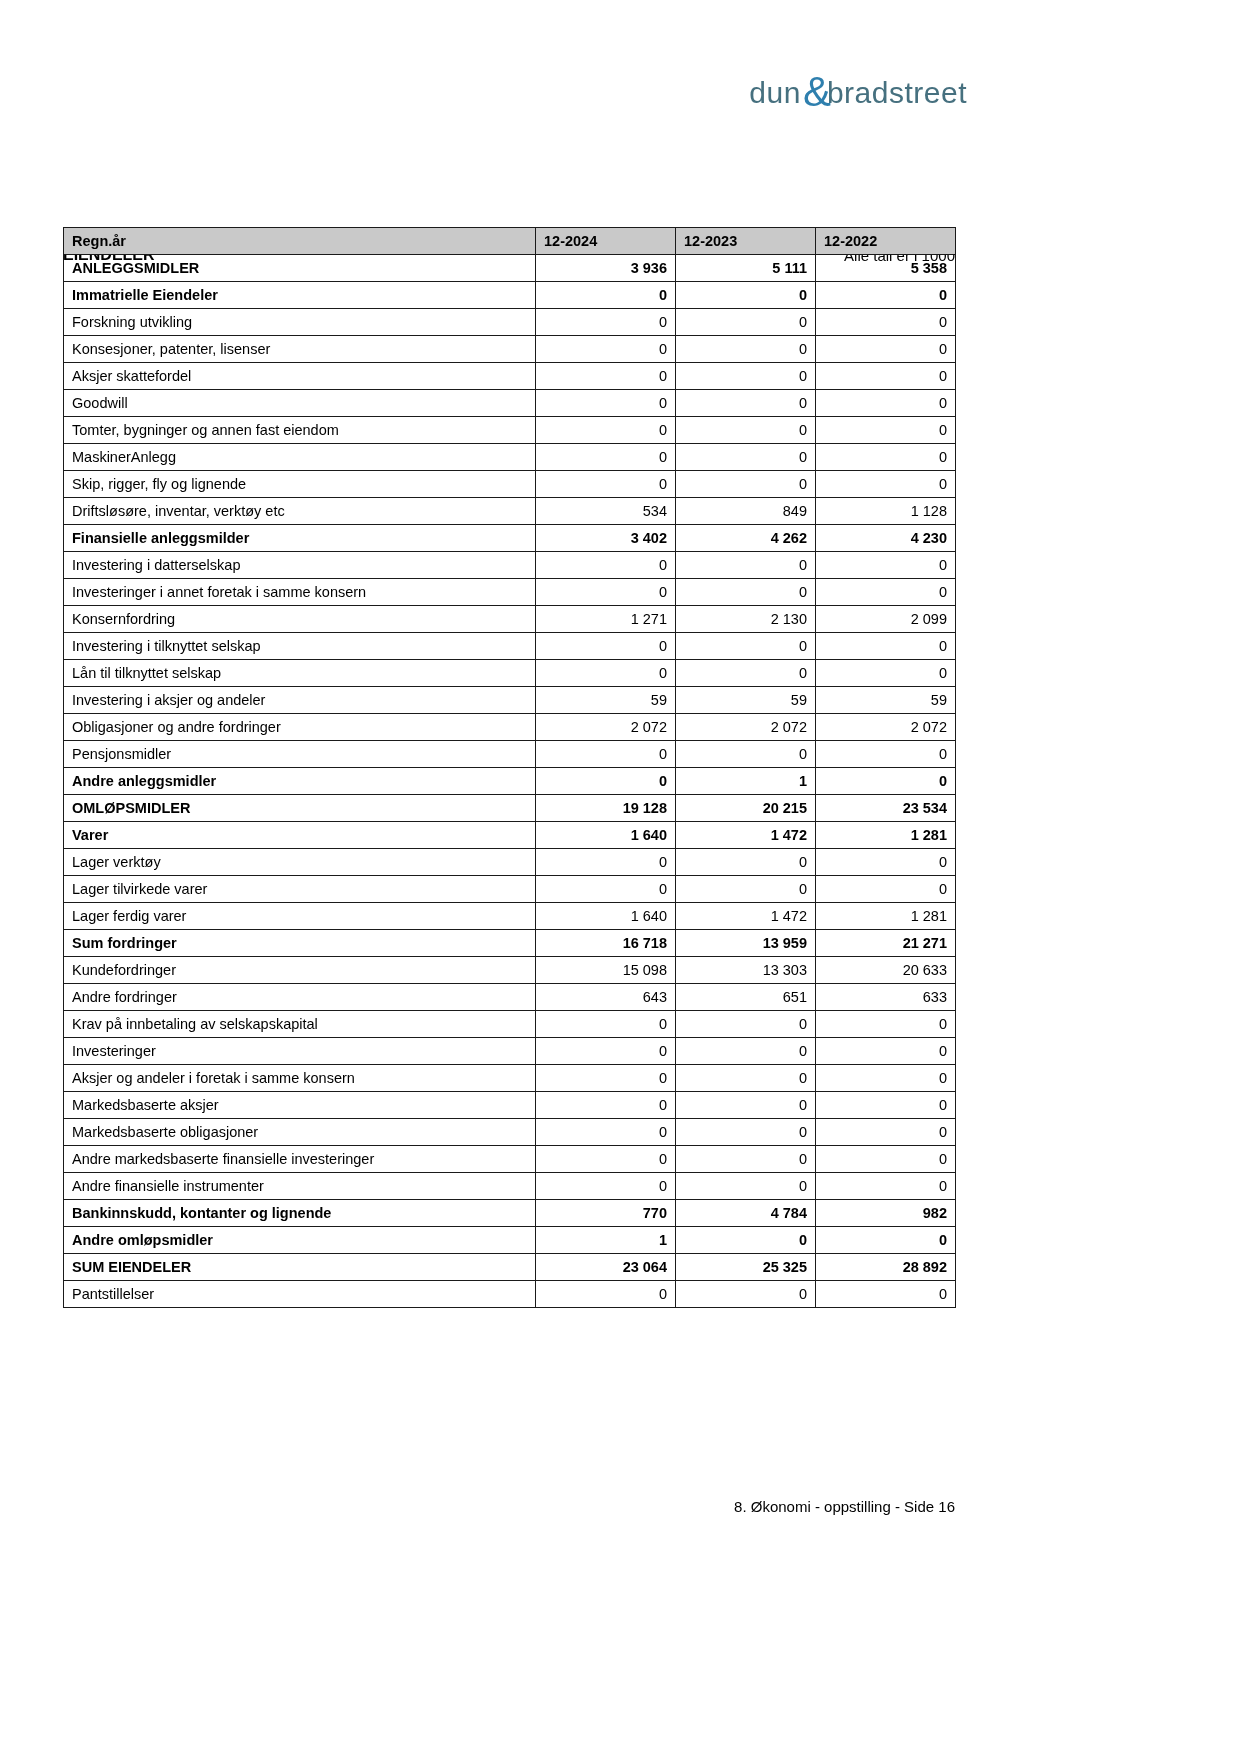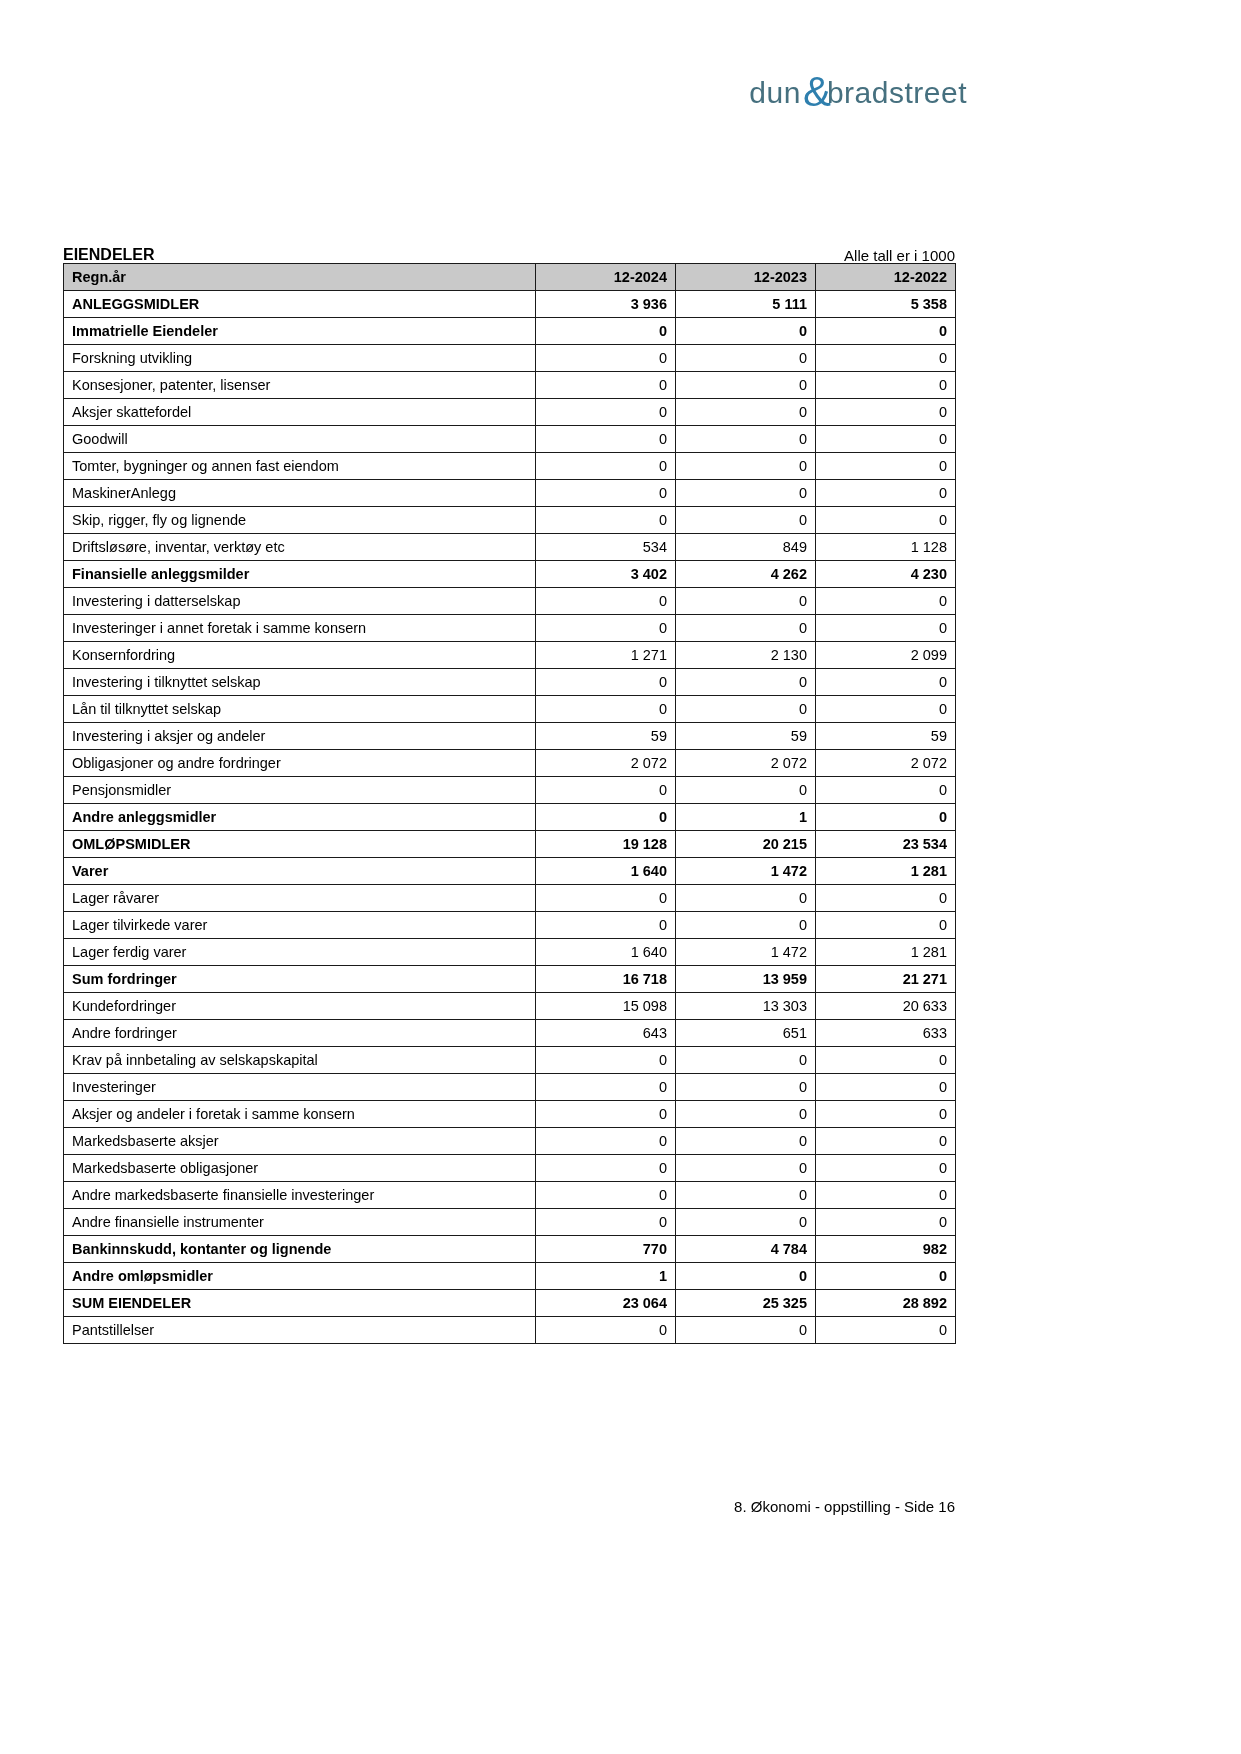--- a/index.html
+++ b/index.html
@@ -62,37 +62,36 @@
   }
   
   table.sheet {
     position: absolute;
     top: 227px;
     left: 63px;
     width: 892px;
     border-collapse: collapse;
     table-layout: fixed;
     font-size: 14.5px;
-    margin-top: 36px;
   }
   table.sheet col.c-label { width: 472px; }
   table.sheet col.c-num { width: 140px; }
   table.sheet th, table.sheet td {
     border: 1px solid #1a1a1a;
     padding: 4.5px 8px;
     line-height: 17px;
     overflow: hidden;
     white-space: nowrap;
   }
   table.sheet thead th {
     background: #c9c9c9;
     font-weight: bold;
     text-align: left;
   }
-  table.sheet thead th.num { text-align: right; }
+  table.sheet thead th.num { text-align: left; }
   table.sheet td.num { text-align: right; }
   table.sheet tr.bold td { font-weight: bold; }
   
   .footer {
     position: absolute;
     top: 1498px;
     left: 63px;
     width: 892px;
     text-align: right;
     font-size: 15px;
@@ -257,21 +256,21 @@
           <td class="num">20 215</td>
           <td class="num">23 534</td>
         </tr>
         <tr class="bold">
           <td>Varer</td>
           <td class="num">1 640</td>
           <td class="num">1 472</td>
           <td class="num">1 281</td>
         </tr>
         <tr>
-          <td>Lager råvarer</td>
+          <td>Lager verktøy</td>
           <td class="num">0</td>
           <td class="num">0</td>
           <td class="num">0</td>
         </tr>
         <tr>
           <td>Lager tilvirkede varer</td>
           <td class="num">0</td>
           <td class="num">0</td>
           <td class="num">0</td>
         </tr>

